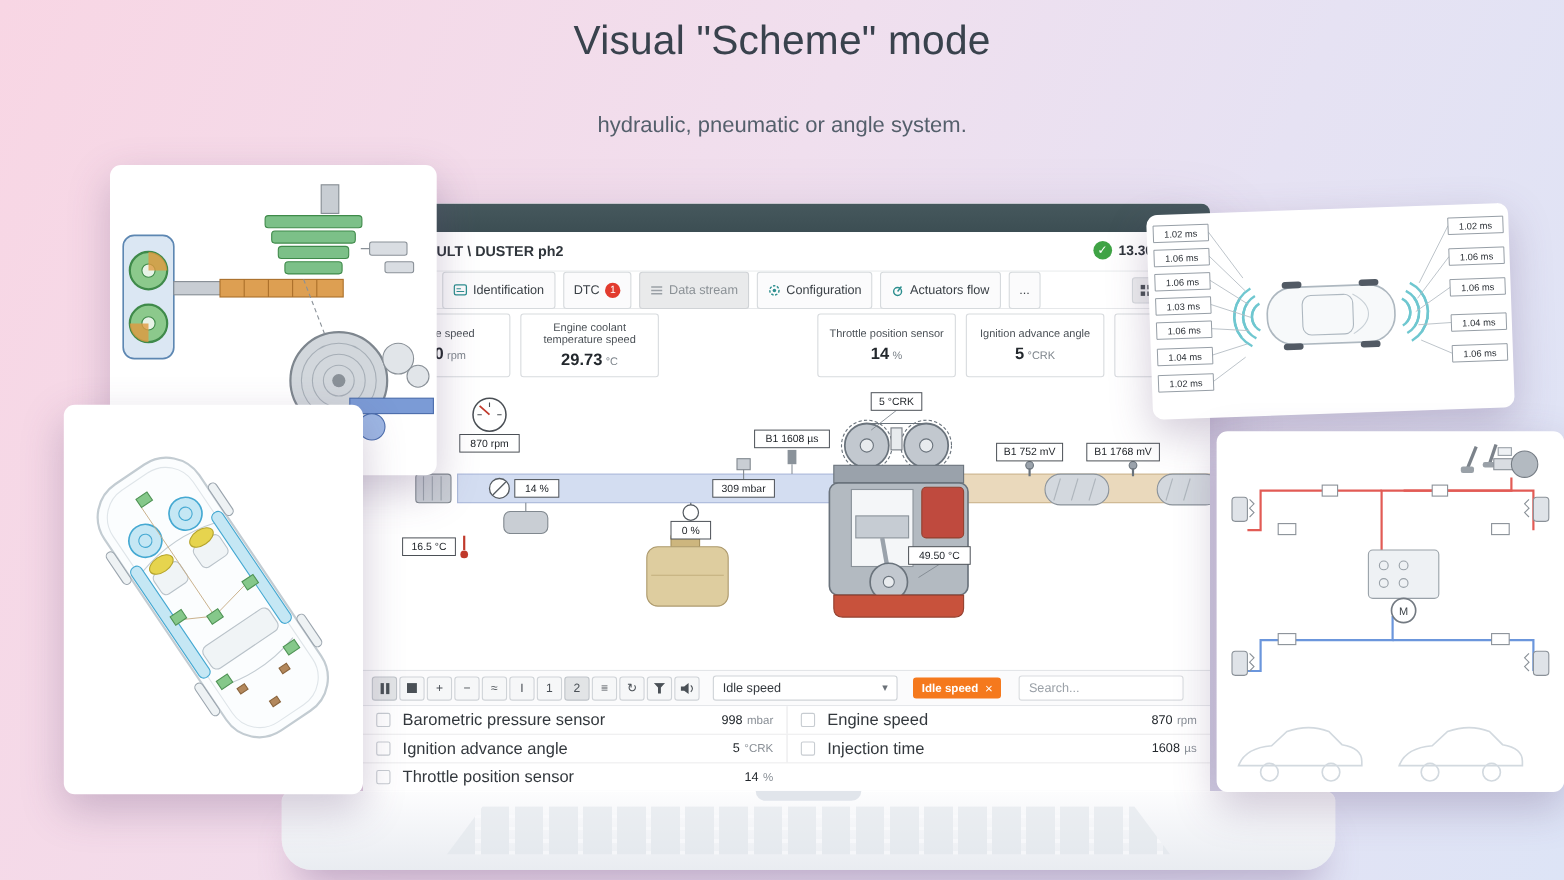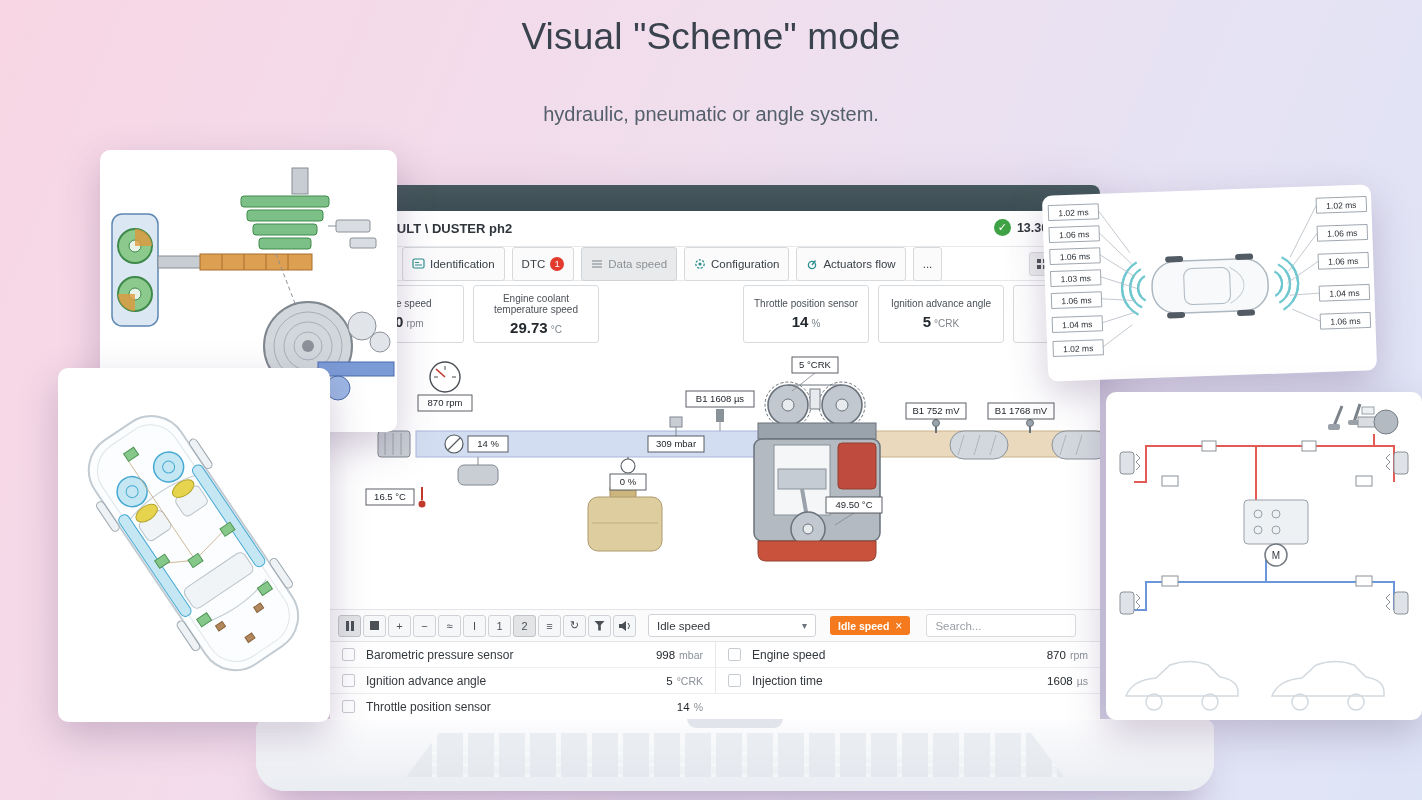--- a/index.html
+++ b/index.html
@@ -93,21 +93,21 @@
             font-family:inherit; }
   .search::placeholder { color:#9aa0a7; }
 
   
   .dtable { position:absolute; left:0; top:457px; width:100%; height:78px; background:#fff; }
   .drow { display:flex; height:26px; border-bottom:1px solid #ededee; }
   .dcell { width:385px; display:flex; align-items:center; padding:0 12px; }
   .dcell + .dcell { border-left:1px solid #e8e8ea; }
   .cb { width:13px; height:13px; border:1px solid #c7ccd1; border-radius:2px; background:#fff;
         margin-right:11px; flex:0 0 auto; }
-  .dcell .lbl { flex:1; font-size:12px; color:#33383d; white-space:nowrap; overflow:hidden; }
+  .dcell .lbl { flex:1; font-size:15px; color:#33383d; white-space:nowrap; overflow:hidden; }
   .dcell .val { font-size:11.5px; color:#23282d; }
   .dcell .unt { font-size:10.5px; color:#8a9097; margin-left:4px; }
 
   
   .fcard { position:absolute; background:#fff; border-radius:10px;
            box-shadow:0 14px 38px rgba(95,70,115,.28); z-index:3; overflow:hidden; }
   .card-trans    { left:100px; top:150px; width:297px; height:282px; }
   .card-airbag   { left:58px;  top:368px; width:272px; height:354px; z-index:4; }
   .card-parking  { left:1045px; top:190px; width:329px; height:186px; transform:rotate(-2deg); }
   .card-hydro    { left:1106px; top:392px; width:316px; height:328px; }
@@ -153,21 +153,21 @@
         <span class="tab">
           <span>DTC</span>
           <span class="badge">1</span>
         </span>
         <span class="tab active">
           <svg class="tabicon" width="12" height="10">
               <line x1="1" y1="2" x2="11" y2="2" stroke="#9aa0a6" stroke-width="1.4"></line>
               <line x1="1" y1="5" x2="11" y2="5" stroke="#9aa0a6" stroke-width="1.4"></line>
               <line x1="1" y1="8" x2="11" y2="8" stroke="#9aa0a6" stroke-width="1.4"></line>
             </svg>
-          <span>Data speed</span>
+          <span>Data stream</span>
         </span>
         <span class="tab">
           <svg class="tabicon" width="12" height="12">
               <circle cx="6" cy="6" r="4.2" fill="none" stroke="#2d8f8f" stroke-width="1.3" stroke-dasharray="2.2 1.4"></circle>
               <circle cx="6" cy="6" r="1.6" fill="#2d8f8f"></circle>
             </svg>
           <span>Configuration</span>
         </span>
         <span class="tab">
           <svg class="tabicon" width="12" height="12">

